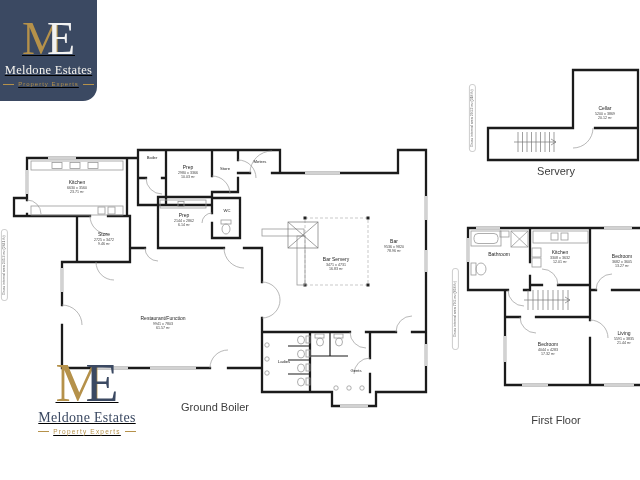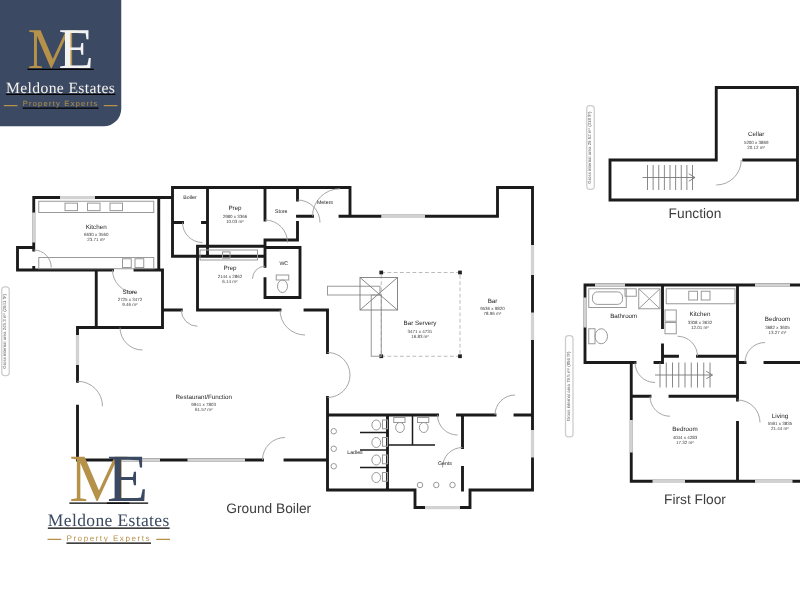--- a/index.html
+++ b/index.html
@@ -277,22 +277,22 @@
     <div class="rs">4044 x 4283</div>
     <div class="rs">17.32 m²</div>
   </div>
   <div class="rlabel" style="left:624px;top:338px">
     <div class="rn">Living</div>
     <div class="rs">5591 x 3835</div>
     <div class="rs">21.44 m²</div>
   </div>
 
   <div class="floor-title" style="left:215px;top:407px">Ground Boiler</div>
-  <div class="floor-title" style="left:556px;top:171px">Function</div>
-  <div class="floor-title" style="left:556px;top:400px">First Floor</div>
+  <div class="floor-title" style="left:556px;top:171px">Servery</div>
+  <div class="floor-title" style="left:556px;top:420px">First Floor</div>
 
   <div class="vnote" style="left:1px;top:229px;height:66px">Gross internal area 245.3 m² (2641 ft²)</div>
   <div class="vnote" style="left:469px;top:84px;height:62px">Gross internal area 29.52 m² (318 ft²)</div>
   <div class="vnote" style="left:452px;top:268px;height:76px">Gross internal area 79.5 m² (856 ft²)</div>
 
   <div class="logo logo-dark">
     <div class="mono">
       <span class="m">M</span><span class="e">E</span>
     </div>
     <div class="bname">Meldone Estates</div>

